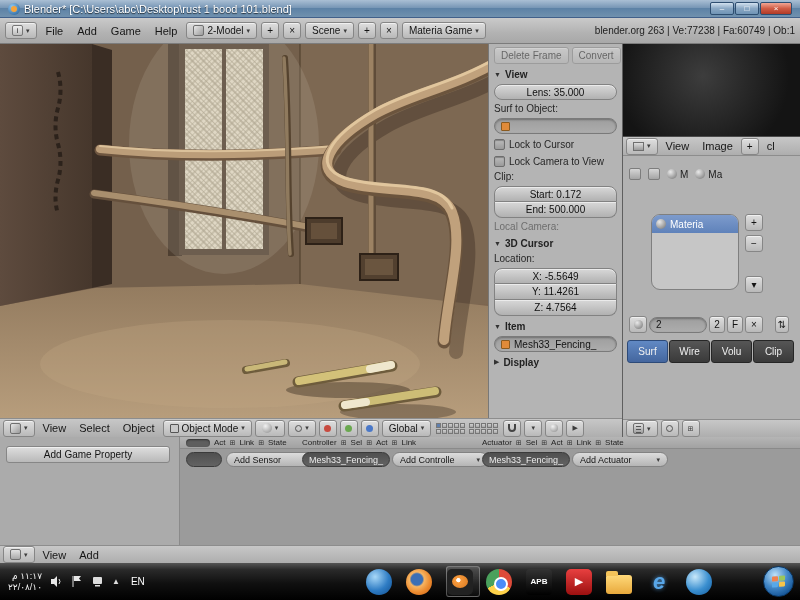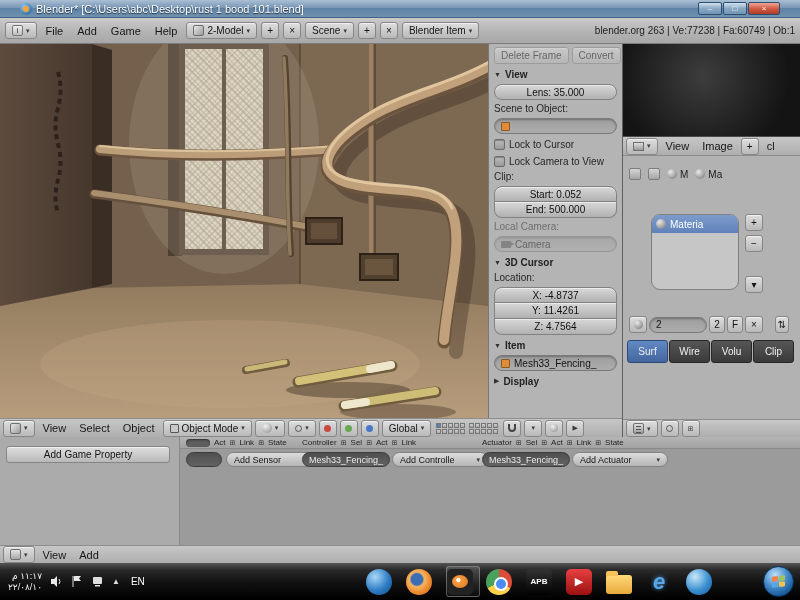--- a/index.html
+++ b/index.html
@@ -1,21 +1,21 @@
 <!DOCTYPE html>
 <html><head>
 <meta charset="utf-8">
 <style>
 *{margin:0;padding:0;box-sizing:border-box}
 html,body{width:800px;height:600px;overflow:hidden}
 body{font-family:"Liberation Sans","DejaVu Sans",sans-serif;background:#000}
 #screen{position:relative;width:800px;height:600px;background:#8a8a8a;overflow:hidden}
 
 
-#titlebar{position:absolute;left:0;top:0;width:800px;height:18px;display:flex;align-items:center;gap:4px;padding:0 20px;background:linear-gradient(#aabfd4,#7897b6 45%,#5d82a6 50%,#7091ae);border-bottom:1px solid #41608a}
+#titlebar{position:absolute;left:0;top:0;width:800px;height:18px;display:flex;align-items:center;gap:4px;padding:0 8px;background:linear-gradient(#aabfd4,#7897b6 45%,#5d82a6 50%,#7091ae);border-bottom:1px solid #41608a}
 .app-ico{width:12px;height:12px;border-radius:50%;background:radial-gradient(circle at 35% 30%,#8fc5ee,#1c5a96);position:relative;flex:0 0 auto}
 .app-ico::after{content:"";position:absolute;left:3px;top:3px;width:6px;height:6px;border-radius:50%;background:#f5a43c}
 .win-title{flex:1;font-size:11px;color:#fff;text-shadow:0 1px 1px rgba(0,0,0,.7);white-space:nowrap;overflow:hidden}
 .winbtns{display:flex;gap:1px}
 .winbtn{width:24px;height:13px;border:1px solid #2e4e70;border-radius:2px;background:linear-gradient(#d2e1ef,#8aa8c4 50%,#7094b6);color:#fff;font-size:8px;line-height:11px;text-align:center}
 .winbtn.close{width:32px;background:linear-gradient(#f2a694,#d05c45 50%,#b03a27)}
 
 
 .menu{font-size:11px;color:#161616;padding:0 5px;white-space:nowrap}
 .wbtn{display:inline-flex;align-items:center;justify-content:center;gap:3px;height:17px;padding:0 6px;font-size:10px;color:#141414;background:linear-gradient(#dedede,#b9b9b9);border:1px solid #868686;border-radius:3px;box-shadow:inset 0 1px 0 rgba(255,255,255,.55);white-space:nowrap}
@@ -157,21 +157,21 @@
     </span>
     <span class="wbtn sq">+</span>
     <span class="wbtn sq">×</span>
     <span class="wbtn">
       <span>Scene</span>
       <span class="dd">▾</span>
     </span>
     <span class="wbtn sq">+</span>
     <span class="wbtn sq">×</span>
     <span class="wbtn">
-      <span>Blender Item</span>
+      <span>Materia Game</span>
       <span class="dd">▾</span>
     </span>
     <span class="stats">blender.org 263 | Ve:77238 | Fa:60749 | Ob:1</span>
   </div>
 
   <div id="viewport">
     <svg width="622" height="374" viewBox="0 0 622 374">
       <defs>
         <linearGradient id="gBg" x1="0" y1="0" x2="0" y2="1">
             <stop offset="0" stop-color="#41342a"></stop>
@@ -250,49 +250,45 @@
     <div id="n-panel">
       <div class="row2">
         <span class="wbtn dim half">Delete Frame</span>
         <span class="wbtn dim half">Convert</span>
       </div>
       <div class="phead">
         <span class="tri">▼</span>
         <span>View</span>
       </div>
       <span class="wnum">Lens: 35.000</span>
-      <span class="plabel">Scene to Object:</span>
+      <span class="plabel">Surf to Object:</span>
       <span class="wfield">
           <span class="mesh-ico"></span>
         </span>
       <span class="cbrow">
           <span class="cbx"></span>
           <span>Lock to Cursor</span>
         </span>
       <span class="cbrow">
           <span class="cbx"></span>
           <span>Lock Camera to View</span>
         </span>
       <span class="plabel">Clip:</span>
       <div class="stack">
-        <span class="wnum">Start: 0.052</span>
+        <span class="wnum">Start: 0.172</span>
         <span class="wnum">End: 500.000</span>
       </div>
       <span class="plabel dim">Local Camera:</span>
-      <span class="wfield dim">
-          <span class="cam-ico"></span>
-          <span>Camera</span>
-        </span>
       <div class="phead">
         <span class="tri">▼</span>
         <span>3D Cursor</span>
       </div>
       <span class="plabel">Location:</span>
       <div class="stack">
-        <span class="wnum">X: -4.8737</span>
+        <span class="wnum">X: -5.5649</span>
         <span class="wnum">Y: 11.4261</span>
         <span class="wnum">Z: 4.7564</span>
       </div>
       <div class="phead">
         <span class="tri">▼</span>
         <span>Item</span>
       </div>
       <span class="wfield">
           <span class="mesh-ico"></span>
           <span>Mesh33_Fencing_</span>

